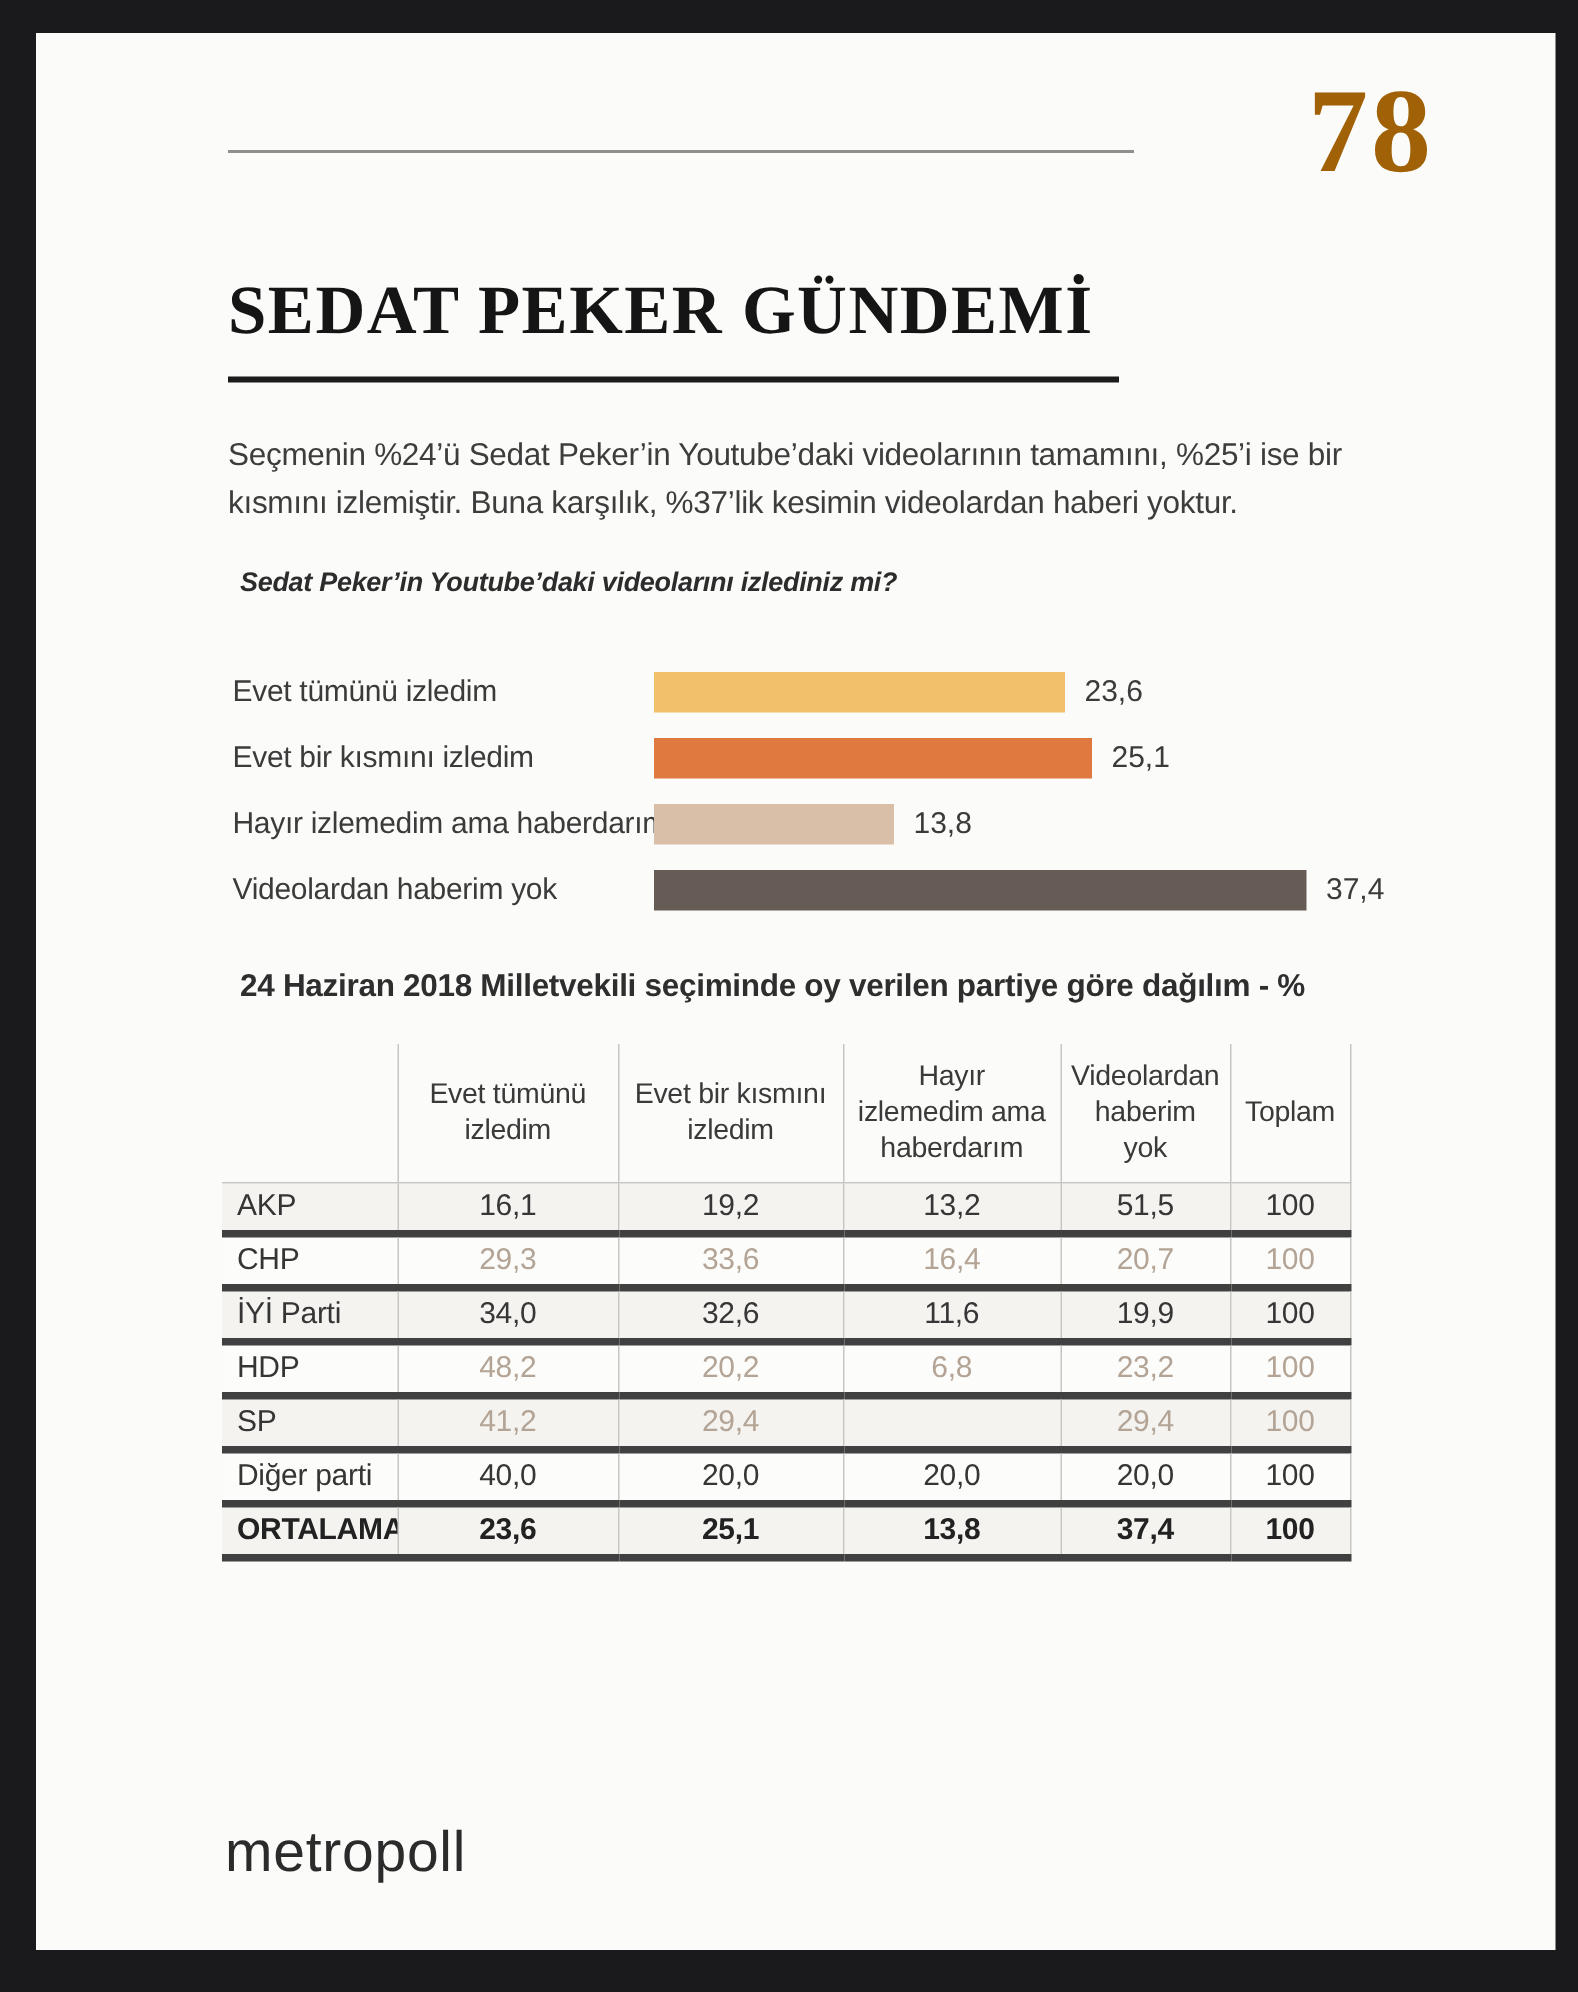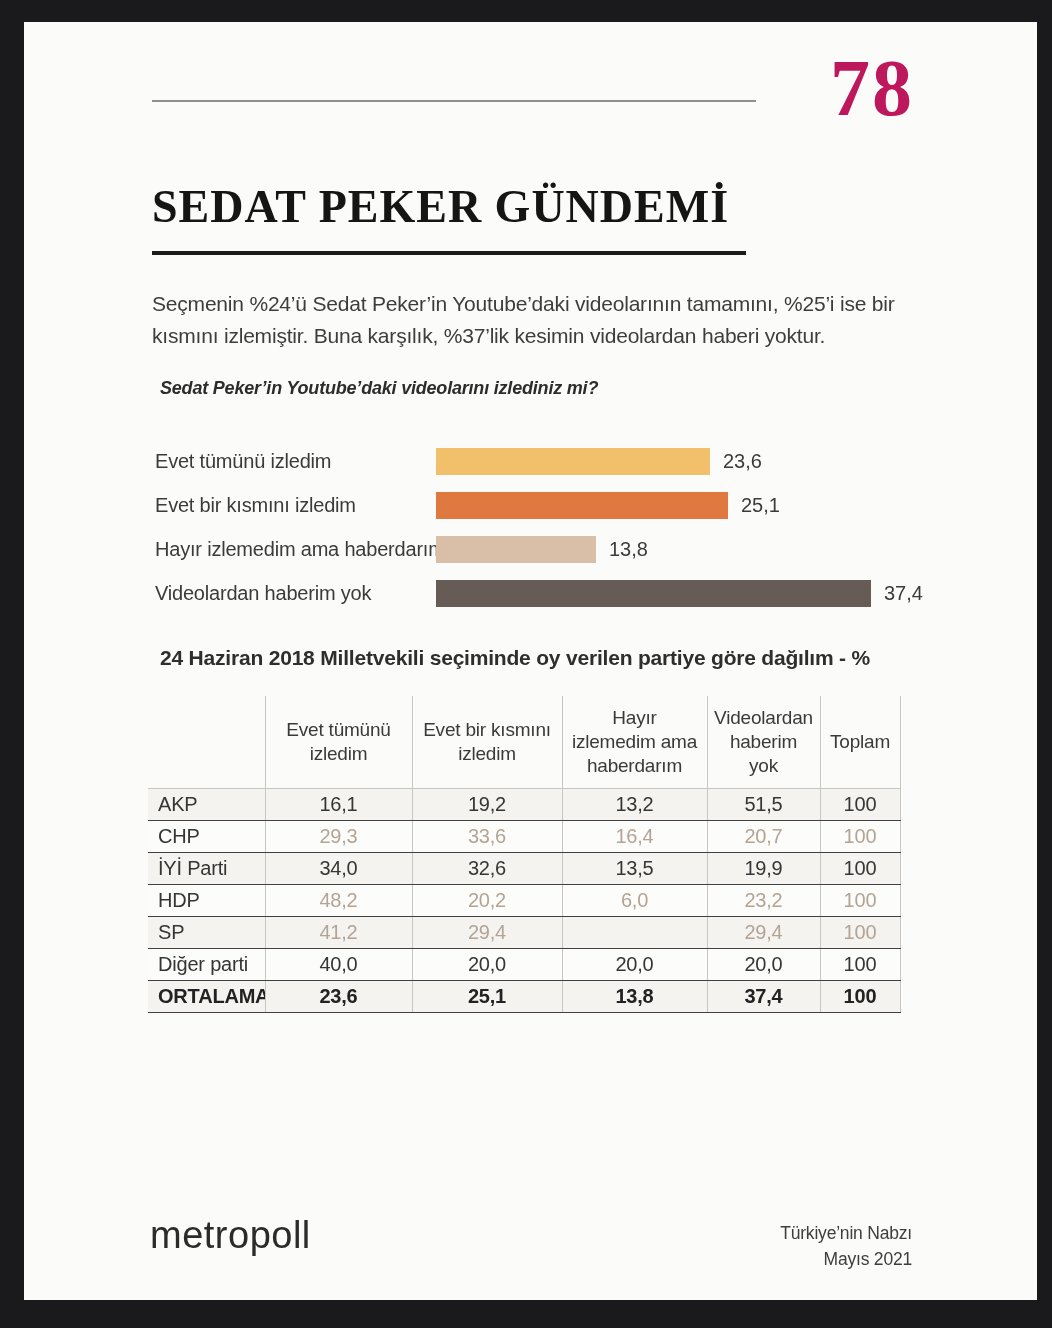--- a/index.html
+++ b/index.html
@@ -9,22 +9,22 @@
     font-family:"Liberation Sans",sans-serif;
     -webkit-font-smoothing:antialiased;
   }
   .page{
     position:absolute;left:24px;top:22px;width:1013px;height:1278px;
     background:#FBFBF9;overflow:hidden;
   }
   .abs{position:absolute;}
   .top-rule{left:128px;top:78px;width:604px;height:2px;background:#8F8F8F;}
   .page-number{
-    left:806px;top:26px;font-family:"Liberation Serif",serif;
-    font-weight:700;font-size:80px;color:#be185d;letter-spacing:2px;line-height:1;
+    left:848px;top:26px;font-family:"Liberation Serif",serif;
+    font-weight:700;font-size:80px;color:#a16207;letter-spacing:2px;line-height:1;
   }
   .page-title{
     left:128px;top:160px;font-family:"Liberation Serif",serif;
     font-weight:700;font-size:46px;color:#151515;letter-spacing:1px;line-height:1.1;
     white-space:nowrap;
   }
   .title-underline{left:128px;top:229px;width:594px;height:4px;background:#1B1B1B;}
   .intro{
     left:128px;top:266px;width:800px;
     font-size:21px;line-height:1.52;color:#3D3D3D;letter-spacing:-0.2px;
@@ -54,21 +54,21 @@
     border-right:1px solid #C8C6C3;
     padding:0 6px;overflow:hidden;
   }
   table.results thead th{
     height:92px;vertical-align:middle;text-align:center;
     font-weight:400;font-size:19px;line-height:1.25;color:#3A3A3A;
     border-bottom:1px solid #C8C6C3;letter-spacing:-0.2px;
   }
   table.results td{
     height:31px;font-size:20px;text-align:center;color:#363636;
-    border-bottom:1px solid #404040;letter-spacing:-0.2px;
+    border-bottom:5px solid #404040;letter-spacing:-0.2px;
   }
   table.results td.lbl{text-align:left;padding-left:10px;color:#353535;}
   table.results tbody tr:nth-child(odd){background:#F4F3F0;}
   table.results tbody tr:nth-child(even){background:#FCFCFA;}
   table.results td.muted{color:#B3A495;}
   table.results td.bold{font-weight:700;color:#222;}
   .logo{
     left:126px;top:1192px;font-size:38px;font-weight:300;color:#2B2B2B;
     letter-spacing:0.5px;
   }
@@ -151,29 +151,29 @@
           <td class="muted">29,3</td>
           <td class="muted">33,6</td>
           <td class="muted">16,4</td>
           <td class="muted">20,7</td>
           <td class="muted">100</td>
         </tr>
         <tr>
           <td class="lbl">İYİ Parti</td>
           <td class="">34,0</td>
           <td class="">32,6</td>
-          <td class="">13,5</td>
+          <td class="">11,6</td>
           <td class="">19,9</td>
           <td class="">100</td>
         </tr>
         <tr>
           <td class="lbl">HDP</td>
           <td class="muted">48,2</td>
           <td class="muted">20,2</td>
-          <td class="muted">6,0</td>
+          <td class="muted">6,8</td>
           <td class="muted">23,2</td>
           <td class="muted">100</td>
         </tr>
         <tr>
           <td class="lbl">SP</td>
           <td class="muted">41,2</td>
           <td class="muted">29,4</td>
           <td class="muted"></td>
           <td class="muted">29,4</td>
           <td class="muted">100</td>
@@ -192,18 +192,14 @@
           <td class=" bold">25,1</td>
           <td class=" bold">13,8</td>
           <td class=" bold">37,4</td>
           <td class=" bold">100</td>
         </tr>
       </tbody>
   </table>
 
   <div class="abs logo">metropoll</div>
 
-  <div class="abs footer-note">
-    <div>Türkiye’nin Nabzı</div>
-    <div>Mayıs 2021</div>
-  </div>
 
 </div>
 
 </body></html>

